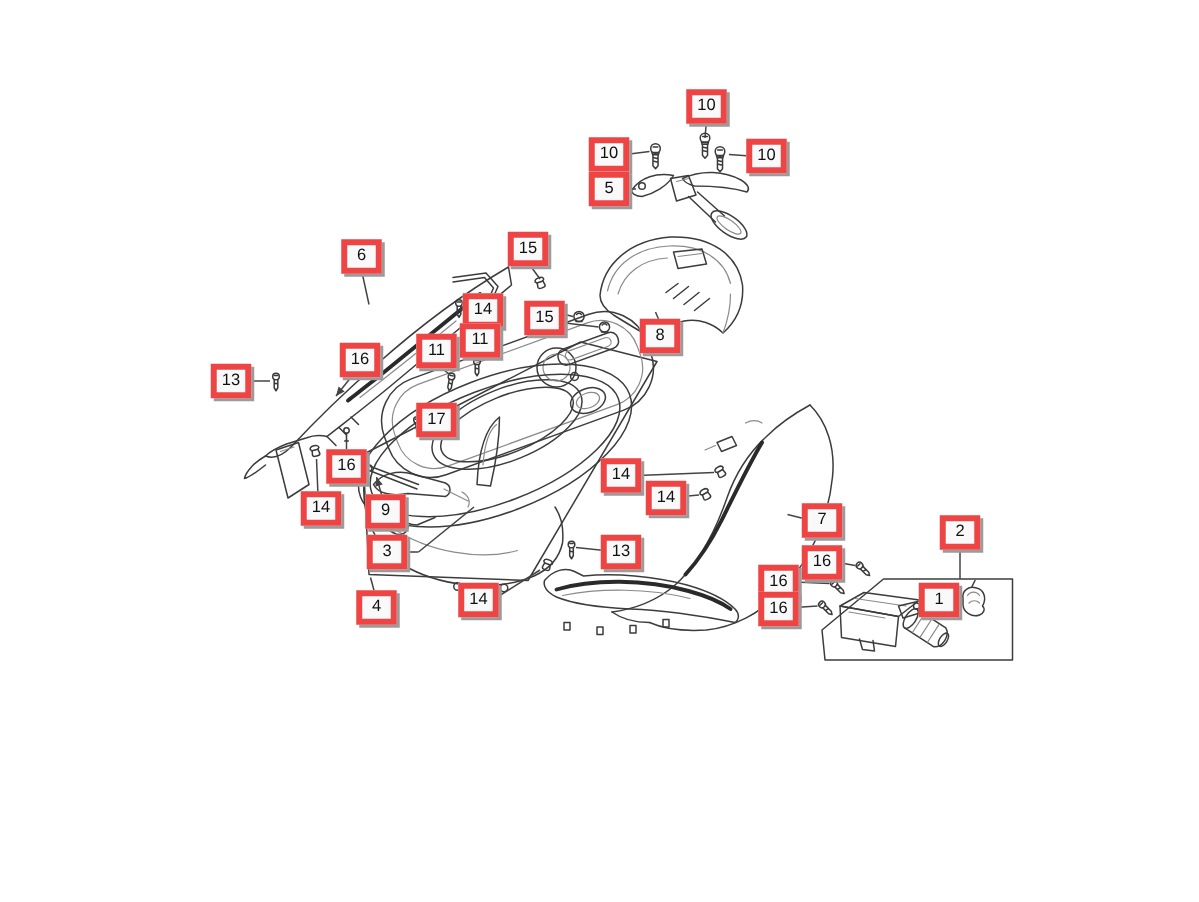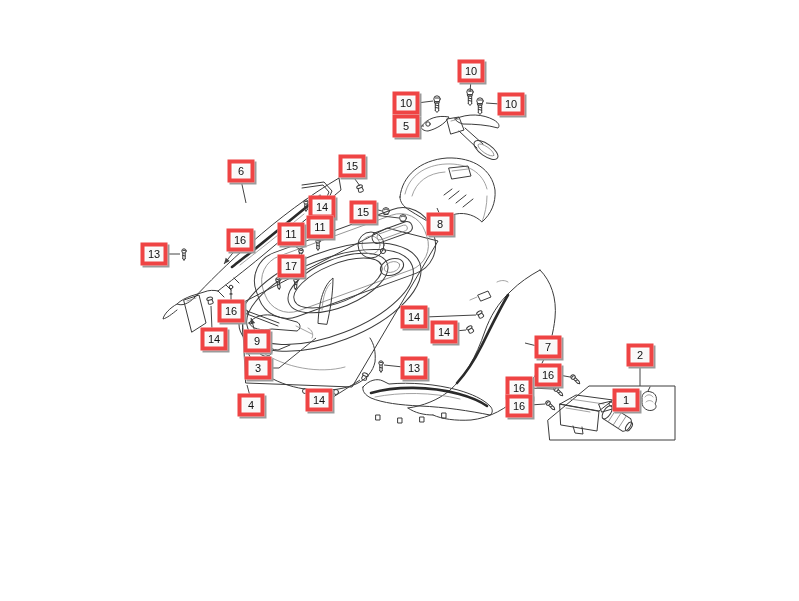--- a/index.html
+++ b/index.html
@@ -235,21 +235,21 @@
       <div class="callout" style="left: 406px; top: 126px;">5</div>
       <div class="callout" style="left: 241px; top: 171px;">6</div>
       <div class="callout" style="left: 352px; top: 166px;">15</div>
       <div class="callout" style="left: 322px; top: 207px;">14</div>
       <div class="callout" style="left: 363px; top: 212px;">15</div>
       <div class="callout" style="left: 320px; top: 227px;">11</div>
       <div class="callout" style="left: 291px; top: 234px;">11</div>
       <div class="callout" style="left: 240px; top: 240px;">16</div>
       <div class="callout" style="left: 440px; top: 224px;">8</div>
       <div class="callout" style="left: 154px; top: 254px;">13</div>
-      <div class="callout" style="left: 291px; top: 266px;">17</div>
+      <div class="callout" style="left: 291px; top: 280px;">17</div>
       <div class="callout" style="left: 231px; top: 311px;">16</div>
       <div class="callout" style="left: 214px; top: 339px;">14</div>
       <div class="callout" style="left: 257px; top: 341px;">9</div>
       <div class="callout" style="left: 258px; top: 368px;">3</div>
       <div class="callout" style="left: 251px; top: 405px;">4</div>
       <div class="callout" style="left: 319px; top: 400px;">14</div>
       <div class="callout" style="left: 414px; top: 317px;">14</div>
       <div class="callout" style="left: 444px; top: 332px;">14</div>
       <div class="callout" style="left: 414px; top: 368px;">13</div>
       <div class="callout" style="left: 548px; top: 347px;">7</div>

